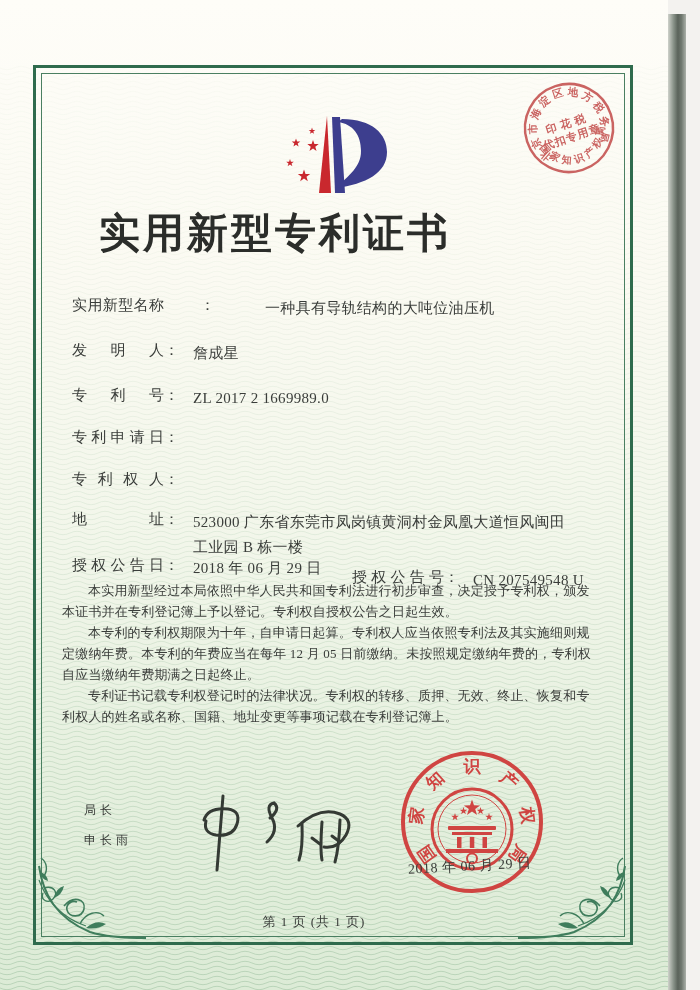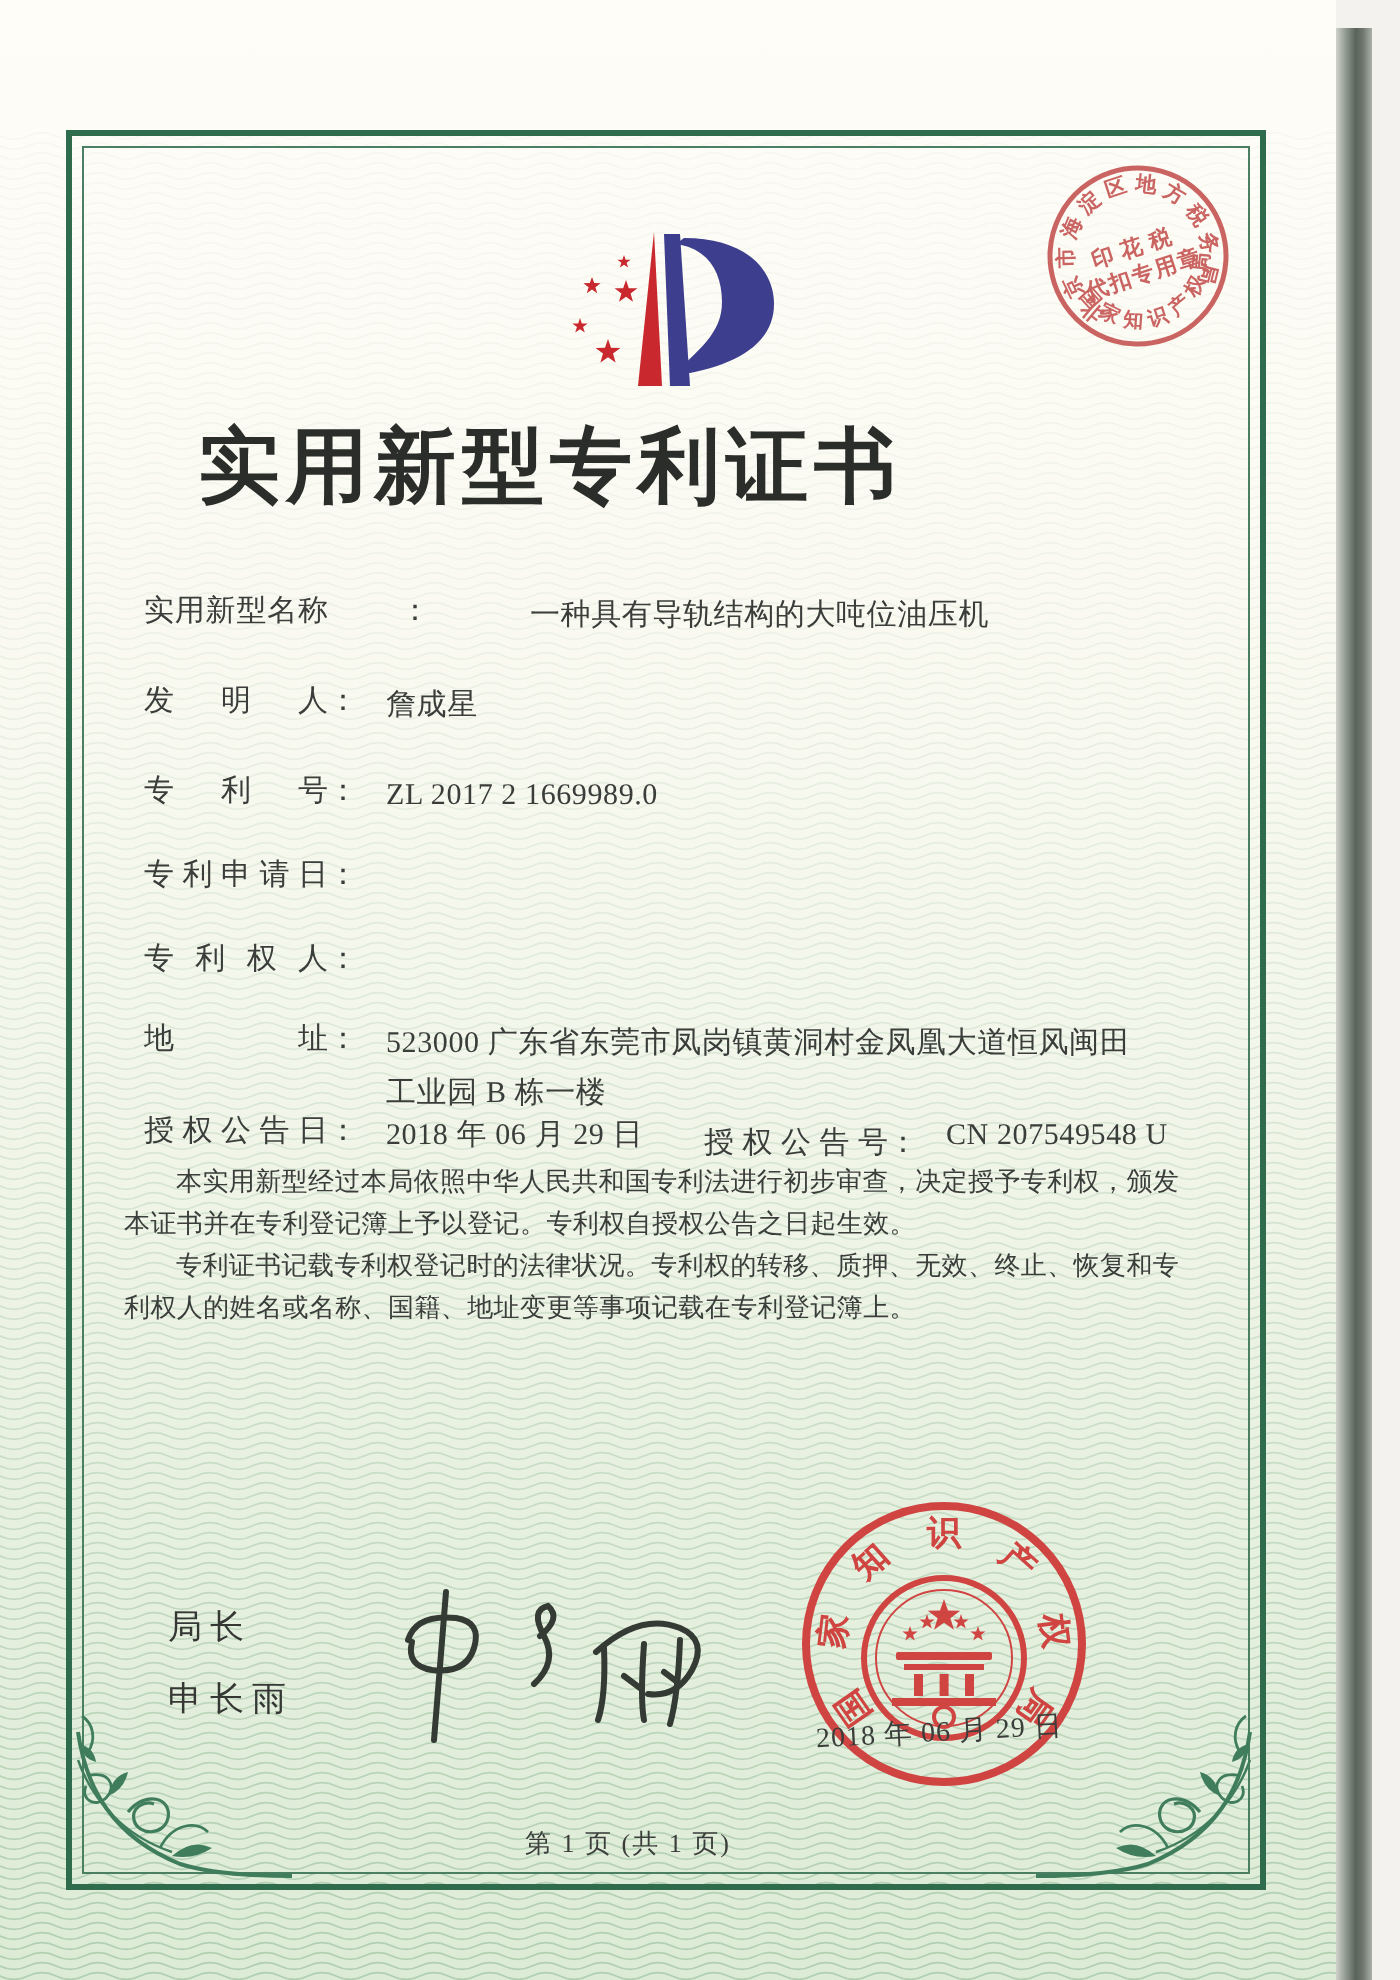--- a/index.html
+++ b/index.html
@@ -21,28 +21,28 @@
   .title{position:absolute;left:33px;top:206px;width:484px;text-align:center;
     font-size:41px;font-weight:bold;letter-spacing:3px;color:#2b2d2a;}
 
   .row{position:absolute;left:72px;width:540px;display:flex;font-size:15px;color:#3a3d3a;align-items:flex-start;}
   .row .label{display:inline-block;width:92px;text-align-last:justify;text-align:justify;flex:0 0 92px;}
   .row .colon{flex:0 0 auto;margin-right:14px;}
   .row .value{white-space:pre-line;line-height:25px;letter-spacing:0.3px;}
   .row-name{top:296px;gap:36px;} .row-inventor{top:341px;} .row-patentno{top:386px;}
   .row-filing{top:428px;} .row-patentee{top:470px;} .row-address{top:510px;}
   .row-grant{top:556px;}
-  .pair2{position:absolute;left:280px;top:0;display:flex;align-items:flex-end;}
+  .pair2{position:absolute;left:280px;top:12px;display:flex;}
   .pair2 .label{width:92px;flex:0 0 92px;}
 
   .paragraphs{position:absolute;left:62px;top:580px;width:560px;font-size:13px;
     line-height:21px;color:#3a3d3a;letter-spacing:0.2px;}
   .paragraphs p{margin:0;text-indent:2em;white-space:pre-line;}
 
-  .director{position:absolute;left:84px;top:802px;font-size:17px;color:#343734;letter-spacing:4px;}
+  .director{position:absolute;left:84px;top:802px;font-size:12px;color:#343734;letter-spacing:4px;}
   .director div{margin-bottom:13px;}
   .signature{position:absolute;left:186px;top:782px;width:172px;height:95px;}
 
   .tax-stamp{position:absolute;left:521px;top:80px;width:96px;height:96px;transform:rotate(-18deg);opacity:0.88;}
   .tax-stamp .c1,.tax-stamp .c2{position:absolute;left:0;width:96px;text-align:center;
     color:#c4504e;font-weight:bold;font-family:"Liberation Serif","DejaVu Serif",serif;}
   .tax-stamp .c1{top:36px;font-size:11px;letter-spacing:4px;}
   .tax-stamp .c2{top:50px;font-size:11px;letter-spacing:1px;}
 
   .authority-seal{position:absolute;left:399px;top:749px;width:146px;height:146px;opacity:0.93;}
@@ -331,20 +331,23 @@
       <span class="pair2">
         <span class="label">授权公告号</span>
           <span class="colon">：</span>
           <span class="value">CN 207549548 U</span>
       </span>
     </div>
 
     <div class="paragraphs">
       <p>本实用新型经过本局依照中华人民共和国专利法进行初步审查，决定授予专利权，颁发
 本证书并在专利登记簿上予以登记。专利权自授权公告之日起生效。</p>
+      <p>本专利的专利权期限为十年，自申请日起算。专利权人应当依照专利法及其实施细则规
+定缴纳年费。本专利的年费应当在每年 12 月 05 日前缴纳。未按照规定缴纳年费的，专利权
+自应当缴纳年费期满之日起终止。</p>
       <p>专利证书记载专利权登记时的法律状况。专利权的转移、质押、无效、终止、恢复和专
 利权人的姓名或名称、国籍、地址变更等事项记载在专利登记簿上。</p>
     </div>
 
     <div class="director">
       <div>局长</div>
       <div>申长雨</div>
     </div>
 
     <svg class="signature" viewBox="0 0 172 95">

